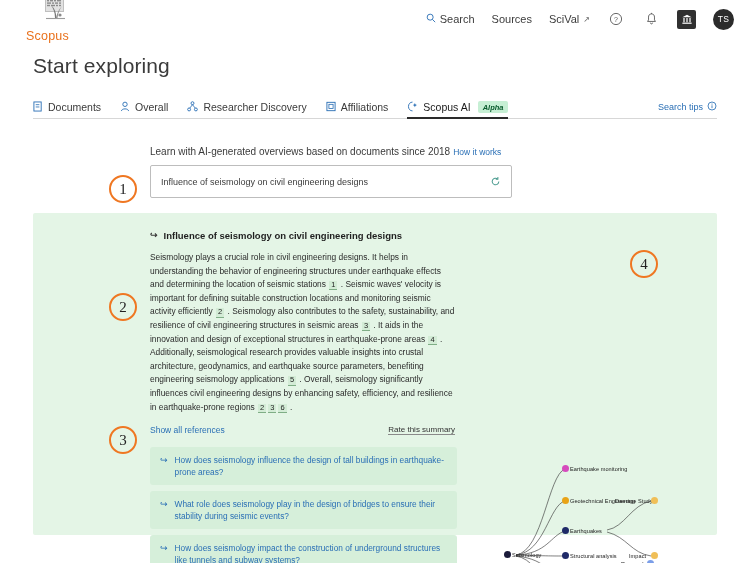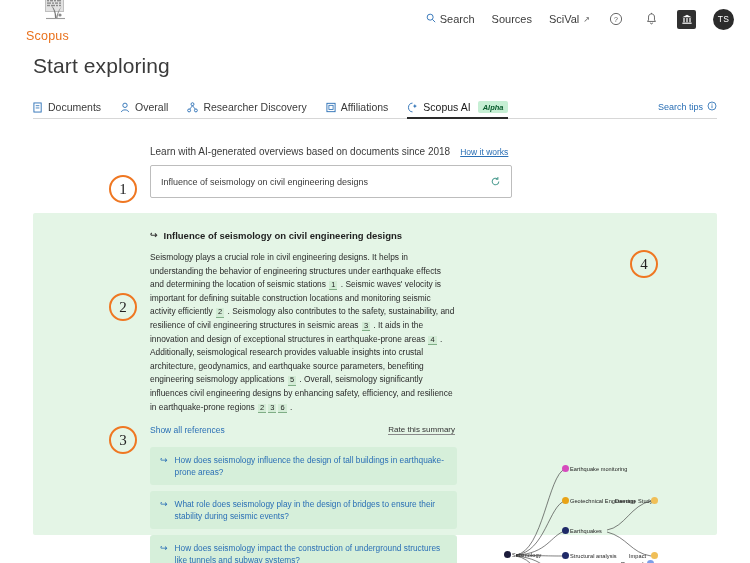--- a/index.html
+++ b/index.html
@@ -92,21 +92,21 @@
   .tabsrow {
     margin:19px 33px 0 33px;
     border-bottom:1px solid #d7d7d7;
     display:flex;
     align-items:flex-end;
     position:relative;
     height:22px;
   }
   .tab {
     display:flex;
-    align-items:flex-end;
+    align-items:flex-start;
     gap:5px;
     font-size:10.5px;
     color:#3a3a3a;
     padding:0 0 5px 0;
     margin-right:19px;
     cursor:pointer;
     position:relative;
     white-space:nowrap;
   }
   .tab .t-ico { display:flex; align-items:center; }
@@ -142,23 +142,22 @@
   
   .prompt-wrap { margin:27px 0 0 150px; }
   .prompt-label {
     font-size:10px;
     color:#3a3a3a;
     margin-bottom:8px;
   }
   .how-link {
     color:#2a6fb5;
     font-size:8.5px;
-    margin-left:10px;
-    cursor:pointer;
-    text-decoration:underline;
+    margin-left:3px;
+    cursor:pointer;
   }
   .searchbox {
     width:362px;
     height:33px;
     border:1px solid #bdbdbd;
     border-radius:2px;
     background:#fff;
     display:flex;
     align-items:center;
     padding:0 10px;

